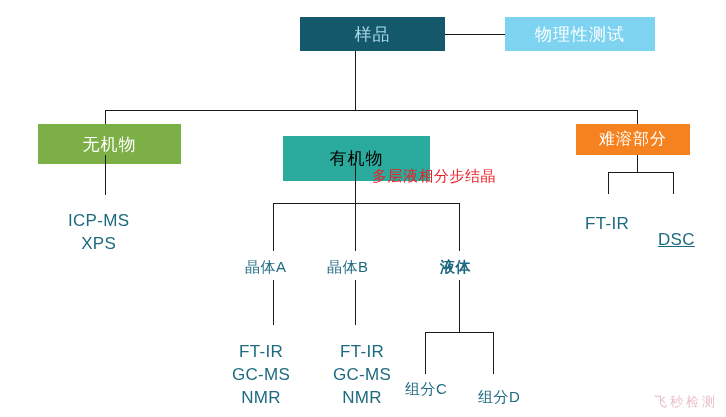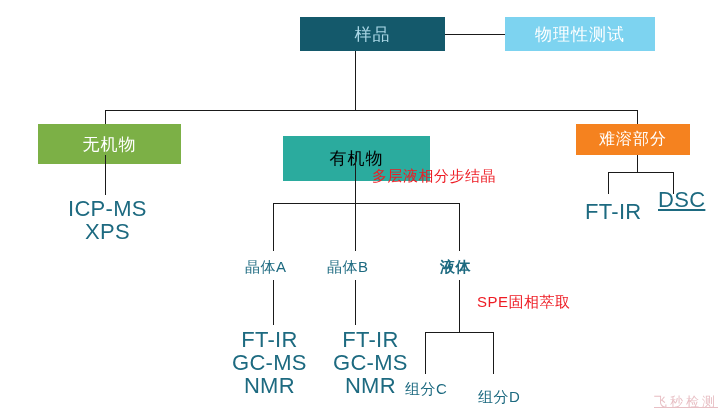--- a/index.html
+++ b/index.html
@@ -81,35 +81,35 @@
     letter-spacing: 0.5px;
   }
   .label.node {
     color: #1d6a80;
     font-size: 15px;
     letter-spacing: 0.5px;
   }
   .tech-list {
     position: absolute;
     color: #1d6a80;
-    font-size: 22px;
+    font-size: 17px;
     line-height: 23px;
     white-space: nowrap;
+    margin-top: 12px;
   }
   .tech-list div { letter-spacing: 0.3px; }
 
   .watermark {
     position: absolute;
     right: 8px;
     bottom: 6px;
     color: #e8bfc4;
     font-size: 13px;
     letter-spacing: 3px;
     white-space: nowrap;
-    text-decoration: underline;
   }
 </style>
 </head>
 <body>
 
 <div id="canvas">
 
   <div class="node-box box-sample">
     <span>样品</span>
   </div>
@@ -145,21 +145,21 @@
     <div>XPS</div>
   </div>
 
   <div class="line v" style="left:637px; top:155px; height:18px;"></div>
   <div class="line h" style="left:608px; top:172px; width:66px;"></div>
   <div class="line v" style="left:608px; top:172px; height:22px;"></div>
   <div class="line v" style="left:673px; top:172px; height:22px;"></div>
   <div class="tech-list" style="left:585px; top:200px;">
     <div>FT-IR</div>
   </div>
-  <div class="tech-list" style="left:658px; top:188px;text-decoration:underline;">
+  <div class="tech-list" style="left:658px; top:216px;text-decoration:underline;">
     <div>DSC</div>
   </div>
 
   <div class="line v" style="left:355px; top:155px; height:48px;"></div>
   <div class="label red" style="left:372px; top:167px;">多层液相分步结晶</div>
 
   <div class="line h" style="left:273px; top:203px; width:186px;"></div>
   <div class="line v" style="left:273px; top:203px; height:48px;"></div>
   <div class="line v" style="left:355px; top:203px; height:48px;"></div>
   <div class="line v" style="left:459px; top:203px; height:48px;"></div>
@@ -176,21 +176,20 @@
   </div>
 
   <div class="line v" style="left:355px; top:280px; height:45px;"></div>
   <div class="tech-list" style="left:333px; top:328px;">
     <div>FT-IR</div>
     <div>GC-MS</div>
     <div>NMR</div>
   </div>
 
   <div class="line v" style="left:459px; top:280px; height:52px;"></div>
-  <div class="label red" style="left:477px; top:293px;">SPE固相萃取</div>
 
   <div class="line h" style="left:425px; top:332px; width:68px;"></div>
   <div class="line v" style="left:425px; top:332px; height:42px;"></div>
   <div class="line v" style="left:493px; top:332px; height:42px;"></div>
 
   <div class="label node" style="left:405px; top:380px;">组分C</div>
   <div class="label node" style="left:478px; top:380px;margin-top:8px;">组分D</div>
 
   <div class="watermark">飞秒检测</div>
 

